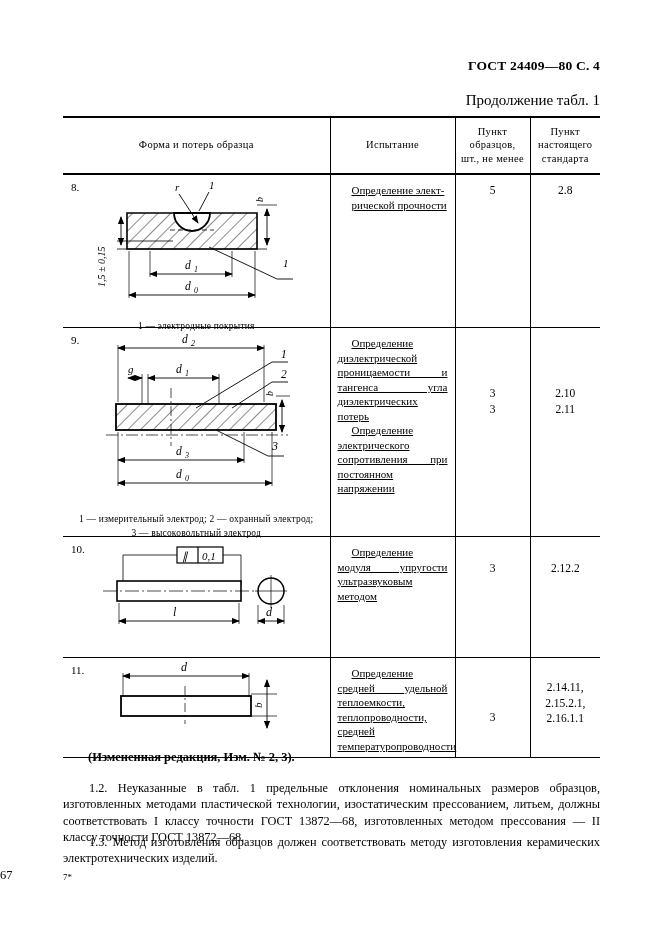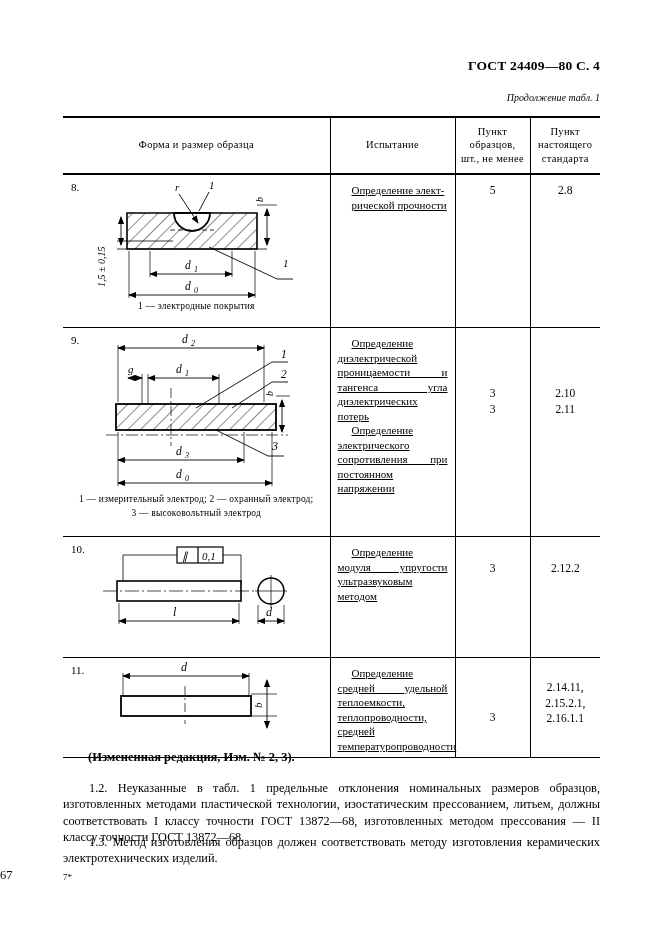--- a/index.html
+++ b/index.html
@@ -31,22 +31,21 @@
     font-weight: bold;
     font-size: 13.5px;
     letter-spacing: 0.2px;
   }
   .table-cont-note {
     position: absolute;
     left: 63px;
     top: 92px;
     width: 537px;
     text-align: right;
-    font-style: italic;
-    font-size: 10px;
+    font-size: 15px;
   }
   
   .tbl {
     position: absolute;
     left: 63px;
     top: 116px;
     width: 537px;
     border-collapse: collapse;
     table-layout: fixed;
   }
@@ -112,20 +111,21 @@
     position: relative;
     width: 100%;
     text-align: center;
   }
   .fig-caption {
     font-size: 9.5px;
     text-align: center;
     line-height: 1.4;
     letter-spacing: 0.2px;
     padding: 0 6px 8px 6px;
+    margin-top: 20px;
   }
 
   
   .note-bold {
     position: absolute;
     left: 88px;
     top: 750px;
     font-weight: bold;
     font-size: 12.5px;
   }
@@ -167,21 +167,21 @@
 
   <table class="tbl">
     <colgroup>
       <col class="c-fig">
         <col class="c-test">
         <col class="c-num">
         <col class="c-item">
     </colgroup>
     <thead>
       <tr class="head-row">
-        <th>Форма и размер образца</th>
+        <th>Форма и потерь образца</th>
         <th>Испытание</th>
         <th>
           <div>Пункт</div>
           <div>образцов,</div>
           <div>шт., не менее</div>
         </th>
         <th>
           <div>Пункт</div>
           <div>настоящего</div>
           <div>стандарта</div>

